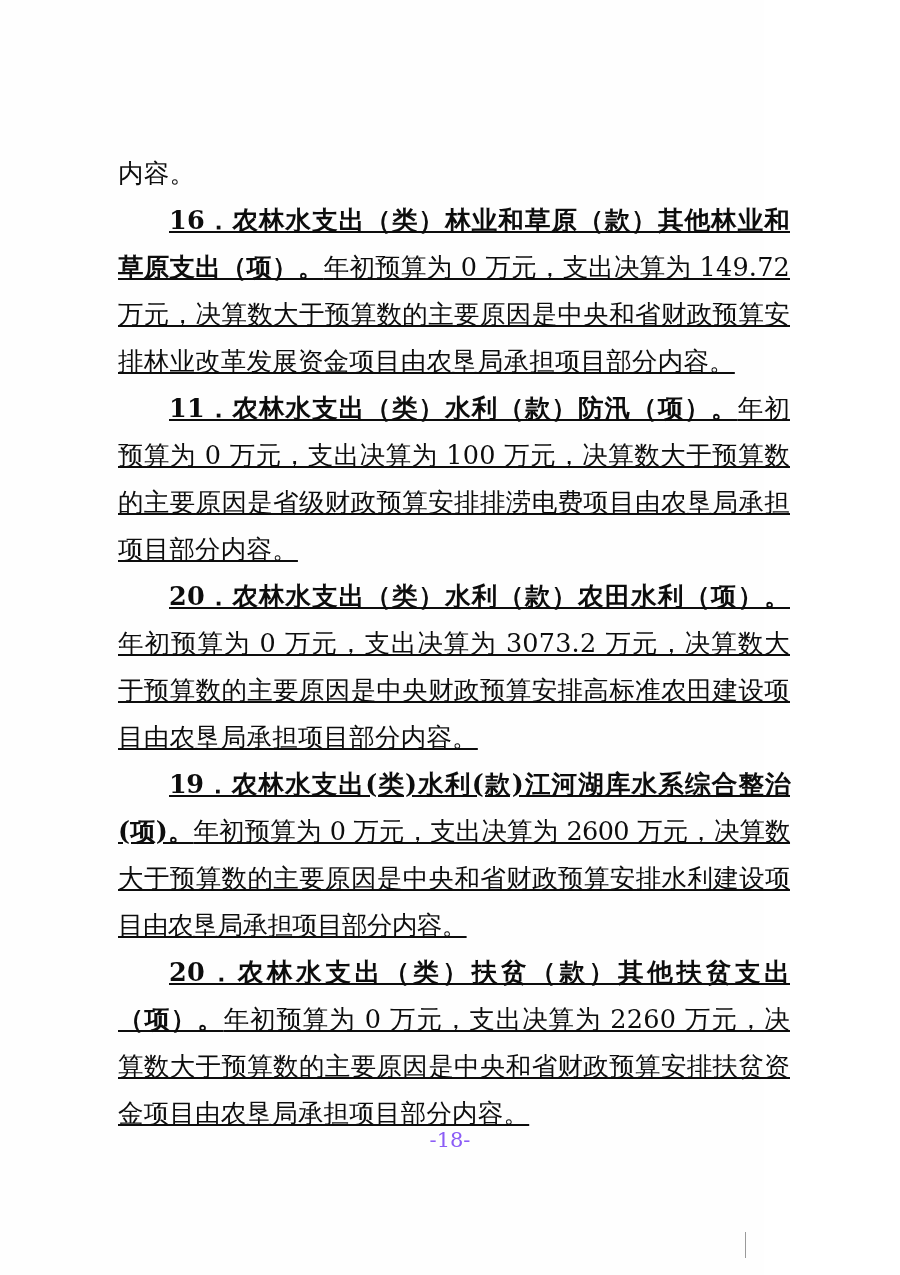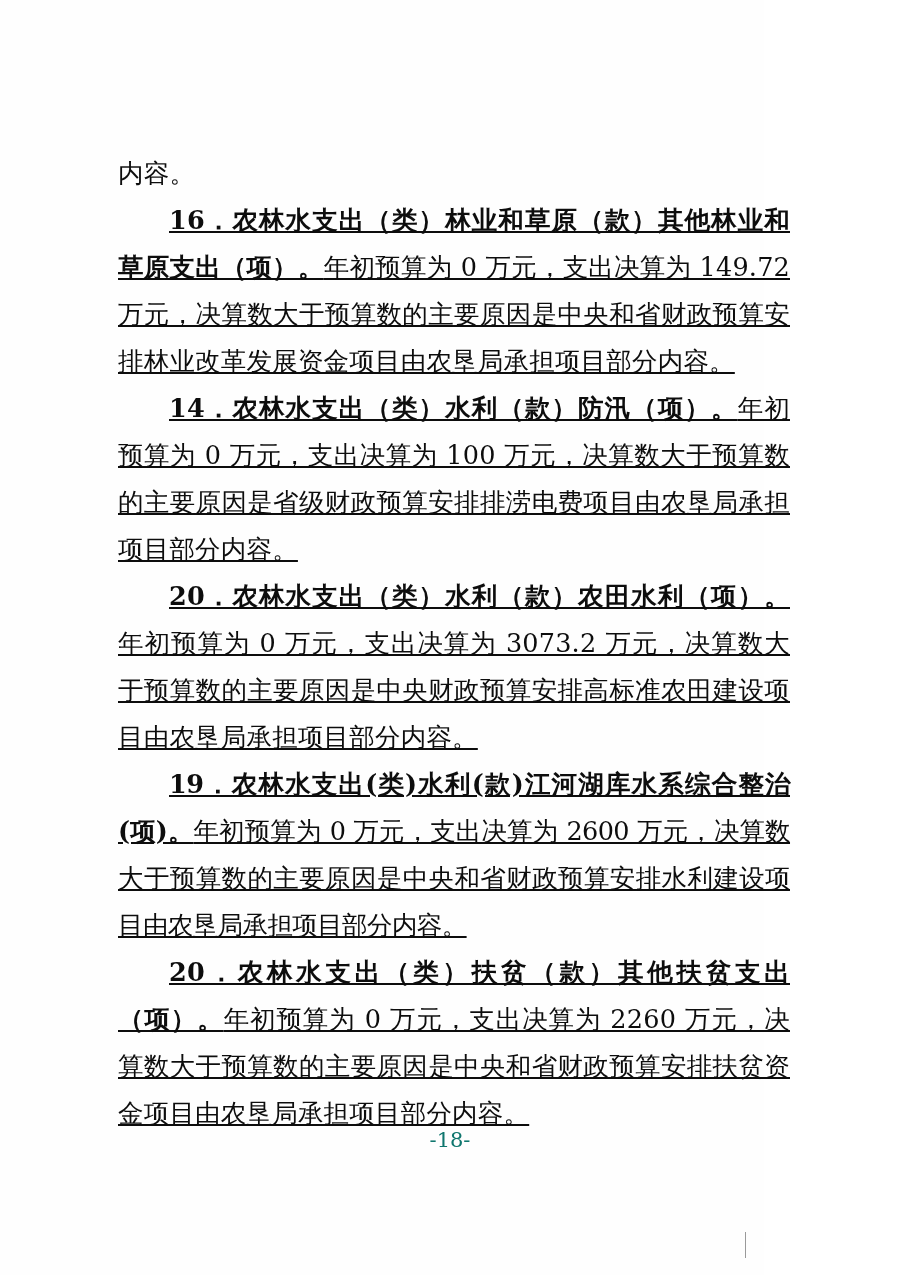--- a/index.html
+++ b/index.html
@@ -47,21 +47,21 @@
     letter-spacing: -0.6px;
   }
   .footer {
     position: absolute;
     left: 0;
     top: 1128px;
     width: 900px;
     text-align: center;
     font-size: 21px;
     font-family: "DejaVu Serif", "Liberation Serif", serif;
-    color: #0f766e;
+    color: #8b5cf6;
   }
   .edge-mark {
     position: absolute;
     right: 18px;
     top: 1232px;
     width: 1px;
     height: 26px;
     background: #9a9a9a;
   }
 </style>
@@ -74,21 +74,21 @@
 
     <p class="para">
       <span>内容。</span>
     </p>
 
     <p class="para indent">
       <span class="lead">16．农林水支出（类）林业和草原（款）其他林业和草原支出（项）。</span><span>年初预算为 0 万元，支出决算为 149.72 万元，决算数大于预算数的主要原因是中央和省财政预算安排林业改革发展资金项目由农垦局承担项目部分内容。</span>
     </p>
 
     <p class="para indent">
-      <span class="lead">14．农林水支出（类）水利（款）防汛（项）。</span><span>年初预算为 0 万元，支出决算为 100 万元，决算数大于预算数的主要原因是省级财政预算安排排涝电费项目由农垦局承担项目部分内容。</span>
+      <span class="lead">11．农林水支出（类）水利（款）防汛（项）。</span><span>年初预算为 0 万元，支出决算为 100 万元，决算数大于预算数的主要原因是省级财政预算安排排涝电费项目由农垦局承担项目部分内容。</span>
     </p>
 
     <p class="para indent">
       <span class="lead">20．农林水支出（类）水利（款）农田水利（项）。</span><span>年初预算为 0 万元，支出决算为 3073.2 万元，决算数大于预算数的主要原因是中央财政预算安排高标准农田建设项目由农垦局承担项目部分内容。</span>
     </p>
 
     <p class="para indent tight">
       <span class="lead">19．农林水支出(类)水利(款)江河湖库水系综合整治(项)。</span><span>年初预算为 0 万元，支出决算为 2600 万元，决算数大于预算数的主要原因是中央和省财政预算安排水利建设项目由农垦局承担项目部分内容。</span>
     </p>
 

